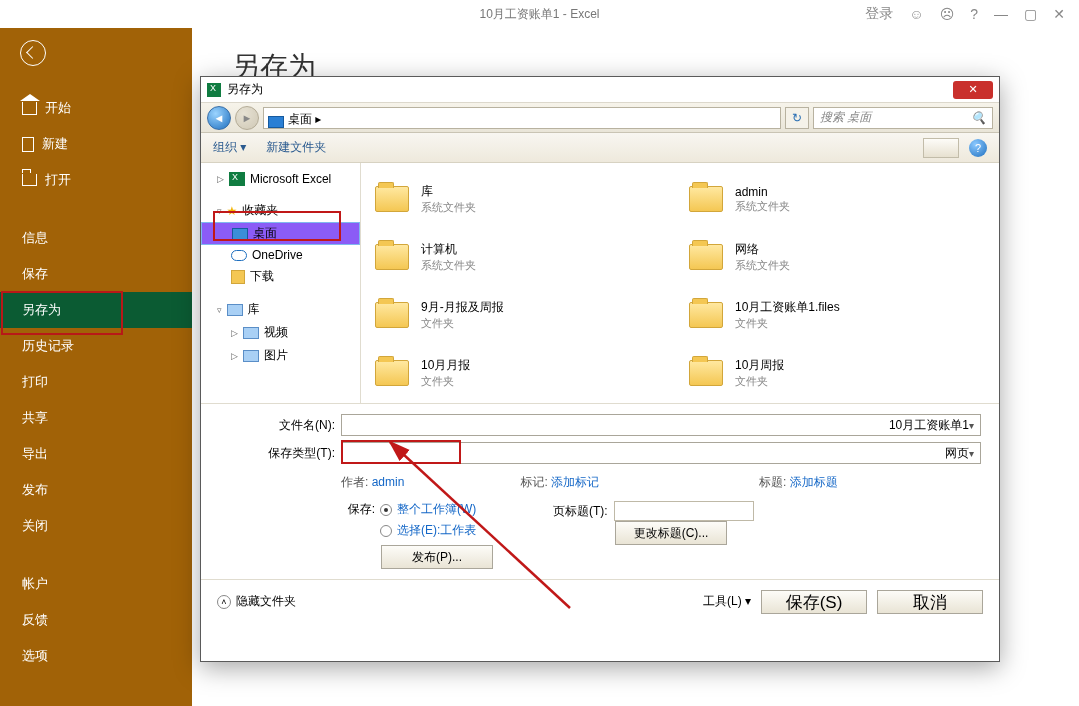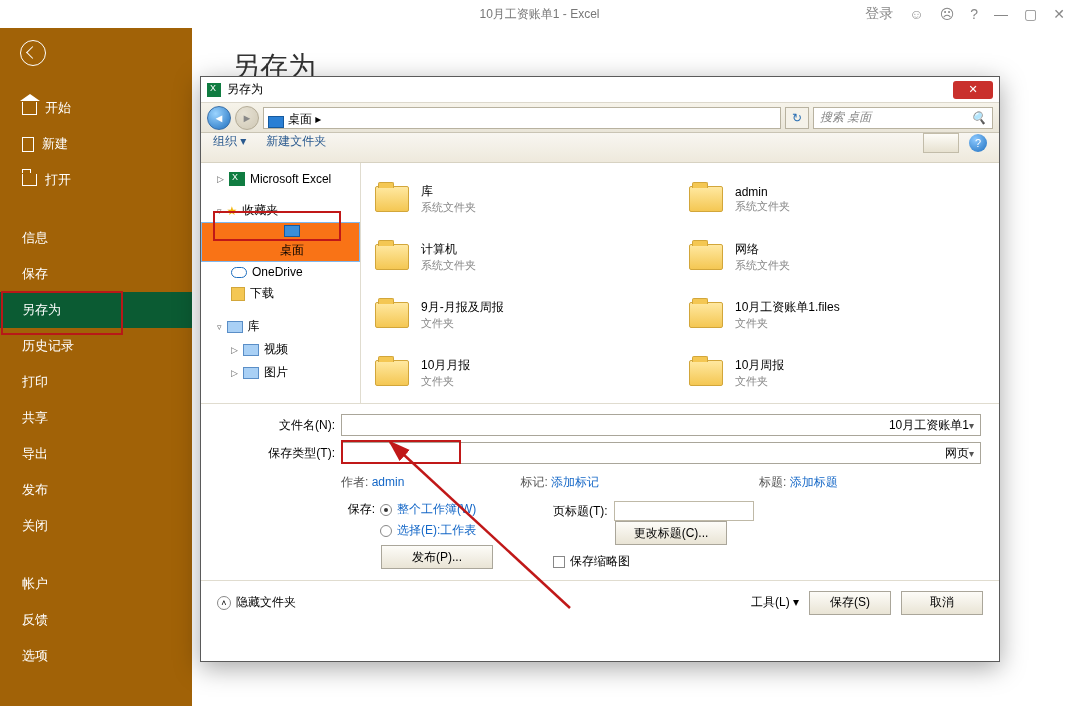--- a/index.html
+++ b/index.html
@@ -32,29 +32,29 @@
 
 .dlg-nav { height: 30px; display: flex; align-items: center; padding: 2px 6px; gap: 4px; background: linear-gradient(#f6f3ea,#e9e5d8); border-bottom: 1px solid #c9c4b4; }
 .navbtn { width: 24px; height: 24px; border-radius: 50%; background: radial-gradient(circle at 35% 30%, #9bd4ff, #1e6fbf); border: 1px solid #3a6fa7; display: flex; align-items: center; justify-content: center; }
 .navbtn.small { background: radial-gradient(circle at 35% 30%, #e7e2d4, #cfc8b5); border-color: #b4ac97; }
 .navarrow { color: #fff; font-size: 11px; }
 .breadcrumb { flex: 1; height: 22px; background: #fff; border: 1px solid #b8b2a0; display: flex; align-items: flex-end; padding: 0 4px; font-size: 12px; gap: 4px; }
 .breadcrumb .monitor { width: 16px; height: 12px; background: #2a7fd4; border: 1px solid #165a9e; display: inline-block; }
 .refresh { width: 24px; height: 22px; border: 1px solid #b8b2a0; background: #f5f2e9; display: flex; align-items: center; justify-content: center; color: #2a6fb3; font-size: 12px; }
 .searchbox { width: 180px; height: 22px; background: #fff; border: 1px solid #b8b2a0; display: flex; align-items: center; padding: 0 6px; font-size: 12px; color: #888; font-style: italic; justify-content: space-between; }
 
-.dlg-toolbar { height: 30px; background: linear-gradient(#f8f6f1,#eee9dc); border-bottom: 1px solid #d7d2c2; display: flex; align-items: flex-start; padding: 0 12px; gap: 20px; font-size: 12px; color: #2a5a8f; }
+.dlg-toolbar { height: 30px; background: linear-gradient(#f8f6f1,#eee9dc); border-bottom: 1px solid #d7d2c2; display: flex; align-items: center; padding: 0 12px; gap: 20px; font-size: 12px; color: #2a5a8f; }
 .dlg-toolbar .right { margin-left: auto; display: flex; gap: 10px; align-items: center; }
 .viewbtn { width: 36px; height: 20px; border: 1px solid #c2bca9; background: linear-gradient(#fdfcf8,#e7e1d0); }
 .helpbtn { width: 18px; height: 18px; border-radius: 50%; background: radial-gradient(circle at 35% 30%, #8cc9ff, #1e6fbf); color: #fff; font-size: 11px; display: flex; align-items: center; justify-content: center; }
 
 .dlg-body { display: flex; height: 240px; }
 .treepane { width: 160px; border-right: 1px solid #e0dccf; padding: 6px 0; font-size: 12px; overflow: hidden; }
 .tree-item { display: flex; align-items: center; gap: 5px; padding: 3px 8px 3px 16px; white-space: nowrap; }
-.tree-item.sel { background: #f97316; border: 1px solid #7fb8ef; padding: 2px 7px 2px 15px; flex-direction: column; }
+.tree-item.sel { background: #8b5cf6; border: 1px solid #7fb8ef; padding: 2px 7px 2px 15px; }
 .tree-item.l2 { padding-left: 30px; }
 .tree-exp { color: #666; font-size: 9px; }
 .tree-highlight { position: absolute; border: 2px solid #c01818; pointer-events: none; }
 
 .filepane { flex: 1; padding: 8px 10px; display: grid; grid-template-columns: 1fr 1fr; grid-auto-rows: 56px; gap: 2px 10px; overflow: hidden; }
 .fitem { display: flex; align-items: center; gap: 8px; font-size: 12px; }
 .ficon { width: 42px; height: 42px; display: flex; align-items: center; justify-content: center; }
 .folder-ico { width: 34px; height: 26px; background: linear-gradient(#ffe8a0,#f4c753); border: 1px solid #d2a63a; border-radius: 2px; position: relative; }
 .folder-ico::before { content: ""; position: absolute; top: -5px; left: 2px; width: 14px; height: 5px; background: #f4c753; border: 1px solid #d2a63a; border-bottom: none; border-radius: 2px 2px 0 0; }
 .ftext .sub { color: #888; font-size: 11px; font-family: Liberation Mono, monospace; }
@@ -78,21 +78,21 @@
 .pubbtn, .chgbtn { width: 112px; height: 24px; border: 1px solid #aaa69a; background: linear-gradient(#fdfcf8,#e9e4d5); font-size: 12px; }
 .pgtitle-input { width: 140px; height: 20px; border: 1px solid #bfb9a7; background: #fff; }
 .chk { display: flex; align-items: center; gap: 5px; margin-top: 8px; }
 .chk-box { width: 12px; height: 12px; border: 1px solid #888; display: inline-block; }
 
 .dlg-footer { border-top: 1px solid #e0dccf; height: 44px; display: flex; align-items: center; padding: 0 16px; font-size: 12px; }
 .hidefold { display: flex; align-items: center; gap: 5px; }
 .hidefold .circ { width: 14px; height: 14px; border: 1px solid #888; border-radius: 50%; display: flex; align-items: center; justify-content: center; font-size: 9px; }
 .footer-right { margin-left: auto; display: flex; align-items: center; gap: 10px; }
 .toolmenu { display: flex; align-items: center; gap: 4px; }
-.foot-btn { width: 82px; height: 24px; border: 1px solid #aaa69a; background: linear-gradient(#fdfcf8,#e9e4d5); font-size: 12px; }
+.foot-btn { width: 106px; height: 24px; border: 1px solid #aaa69a; background: linear-gradient(#fdfcf8,#e9e4d5); font-size: 17px; }
 
 .red-arrow { position: absolute; pointer-events: none; }
 
 .icon-mini { width: 16px; height: 14px; display: inline-block; }
 .icon-excel { background: #107c41; position: relative; }
 .icon-excel::after { content: "X"; color: #fff; font-size: 9px; position: absolute; left: 3px; }
 .icon-star { color: #f4b400; }
 .icon-monitor { width: 16px; height: 12px; background: #3a8ed8; border: 1px solid #165a9e; }
 .icon-cloud { width: 16px; height: 11px; background: #fff; border: 1px solid #1e6fbf; border-radius: 6px; }
 .icon-download { width: 14px; height: 14px; background: #f4c753; border: 1px solid #d2a63a; }
@@ -364,24 +364,20 @@
           <span class="linklbl">选择(E):工作表</span>
         </div>
         <div style="padding-left:40px;margin-top:6px"><button class="pubbtn">发布(P)...</button></div>
       </div>
       <div class="optcol">
         <div style="display:flex;align-items:center;gap:6px;">
           <span>页标题(T):</span>
           <div class="pgtitle-input"></div>
         </div>
         <div style="padding-left:62px"><button class="chgbtn">更改标题(C)...</button></div>
-        <div class="chk">
-          <span class="chk-box"></span>
-          <span>保存缩略图</span>
-        </div>
       </div>
     </div>
   </div>
   <div class="dlg-footer">
     <div class="hidefold">
       <span class="circ">˄</span>
       <span>隐藏文件夹</span>
     </div>
     <div class="footer-right">
       <div class="toolmenu">

